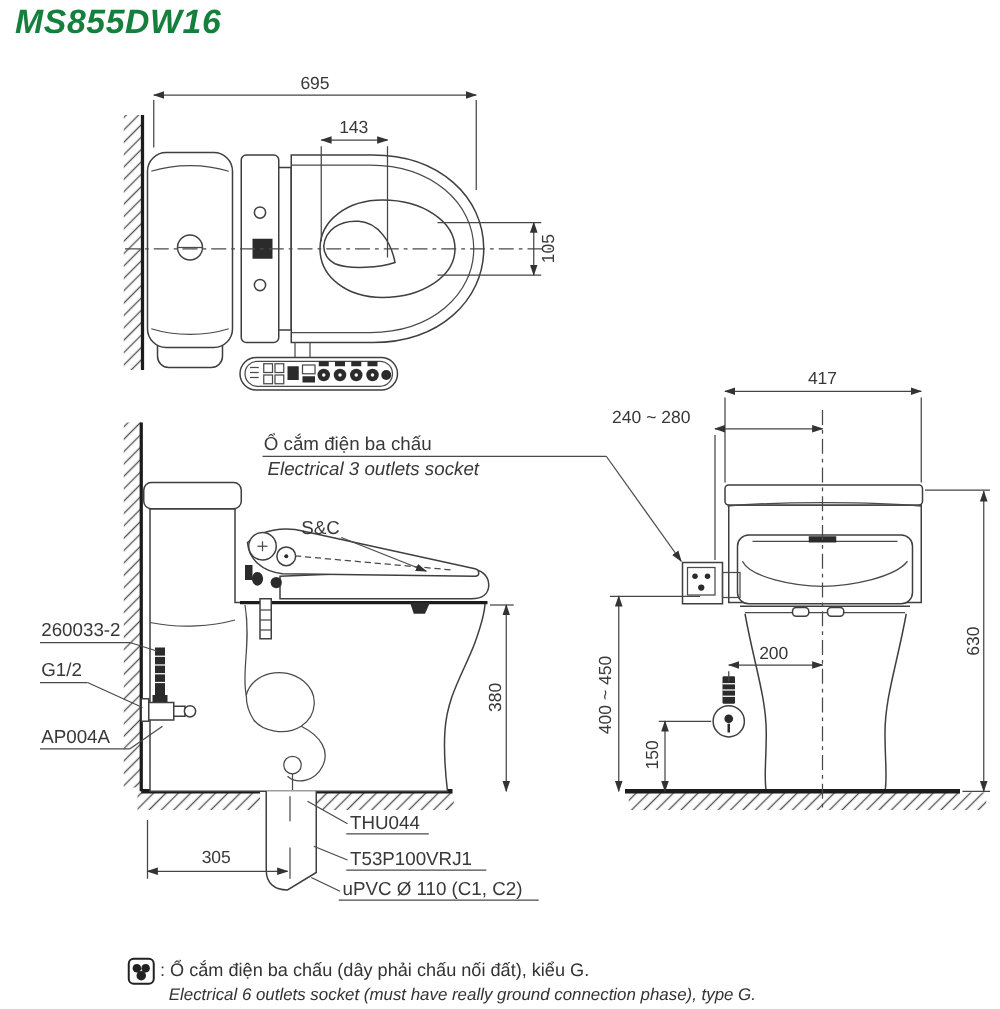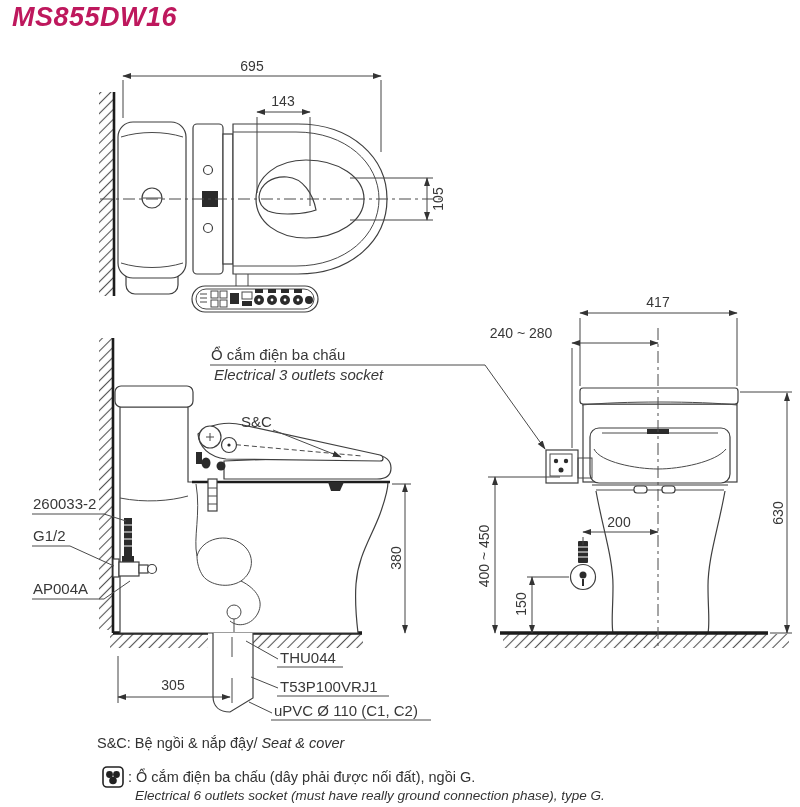--- a/index.html
+++ b/index.html
@@ -1,19 +1,19 @@
 <!DOCTYPE html>
 <html><head>
 <meta charset="utf-8">
 <style>
   html,body{margin:0;padding:0;background:#fff;}
   .stage{position:relative;width:800px;height:807px;background:#fff;overflow:hidden;
          font-family:"Liberation Sans",sans-serif;}
   .title{position:absolute;left:12px;top:2px;font-size:27px;font-weight:bold;font-style:italic;
-         color:#be185d;letter-spacing:.5px;}
+         color:#15803d;letter-spacing:.5px;}
   svg{position:absolute;left:0;top:0;}
   svg text{font-family:"Liberation Sans",sans-serif;fill:#383838;}
   .t-dim{font-size:14px;}
   .t-lbl{font-size:15px;}
   .t-cal{font-size:15px;}
   .t-cali{font-size:15px;font-style:italic;}
   .ln{stroke:#3f3f3f;stroke-width:1.2;fill:none;}
   .lnw{stroke:#3f3f3f;stroke-width:1.2;fill:#fff;}
   .thin{stroke:#4a4a4a;stroke-width:1;fill:none;}
   .thick{stroke:#1c1c1c;stroke-width:3.5;fill:none;}
@@ -300,27 +300,23 @@
         <text x="619" y="527" class="t-dim" text-anchor="middle">200</text>
       </g>
       <g>
         <line x1="527" y1="577" x2="569" y2="577" class="dimln"></line>
         <line x1="532" y1="577" x2="532" y2="633" class="dimln" marker-start="url(#ah)" marker-end="url(#ah)"></line>
         <text transform="translate(526,604) rotate(-90)" text-anchor="middle" class="t-dim">150</text>
       </g>
     </g>
   </svg>
 
-  <div class="legend lg1">
-    <span>S&amp;C: Bệ ngồi &amp; nắp đậy/</span>
-    <i>Seat &amp; cover</i>
-  </div>
 
   <svg class="legend lg-icon" viewBox="0 0 24 24">
     <rect x="2" y="2" width="20" height="20" rx="4" fill="#fff" stroke="#222" stroke-width="1.6"></rect>
     <circle cx="8.5" cy="9.5" r="3.4" fill="#222"></circle>
     <circle cx="15.5" cy="9.5" r="3.4" fill="#222"></circle>
     <circle cx="12" cy="15.5" r="3.8" fill="#222"></circle>
   </svg>
-  <div class="legend lg2">: Ổ cắm điện ba chấu (dây phải được nối đất), ngồi G.</div>
+  <div class="legend lg2">: Ổ cắm điện ba chấu (dây phải chấu nối đất), kiểu G.</div>
   <div class="legend lg3">Electrical 6 outlets socket (must have really ground connection phase), type G.</div>
 
 </div>
 
 </body></html>

